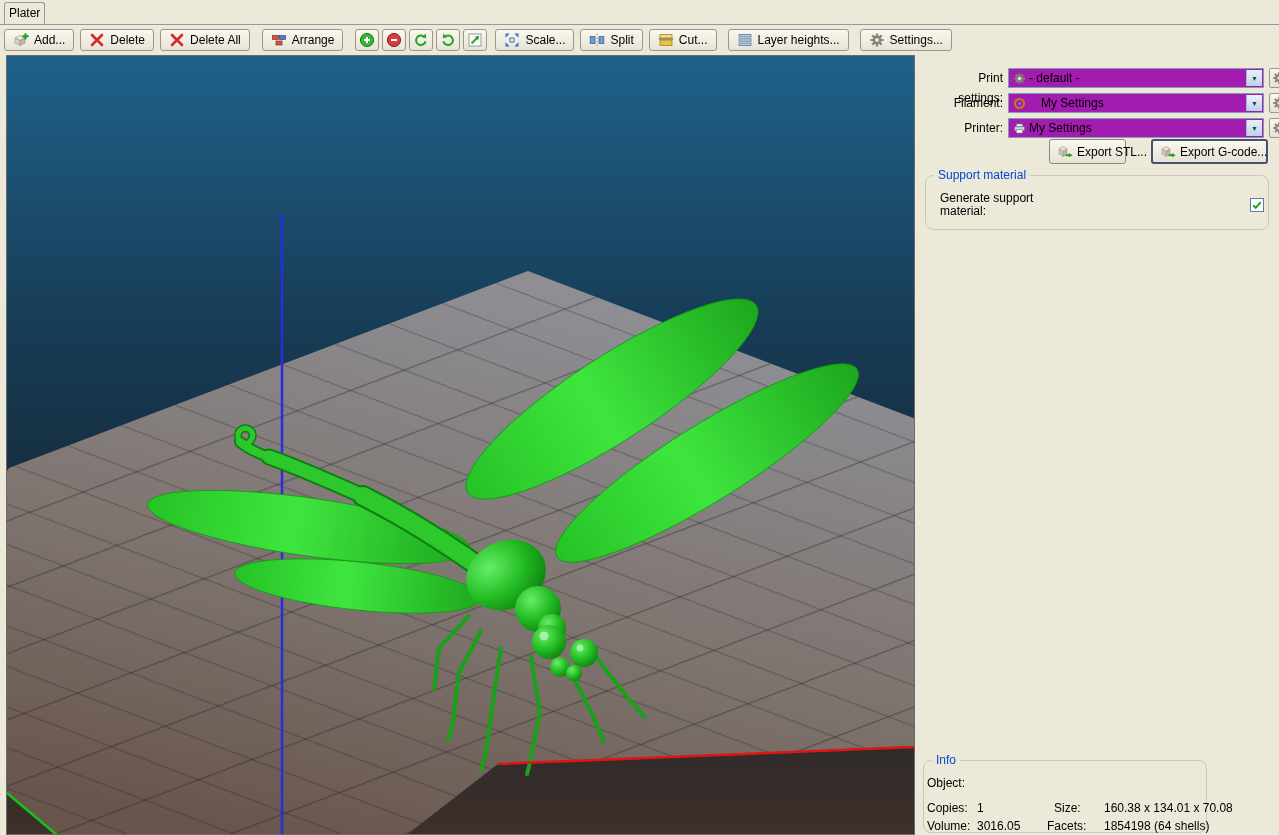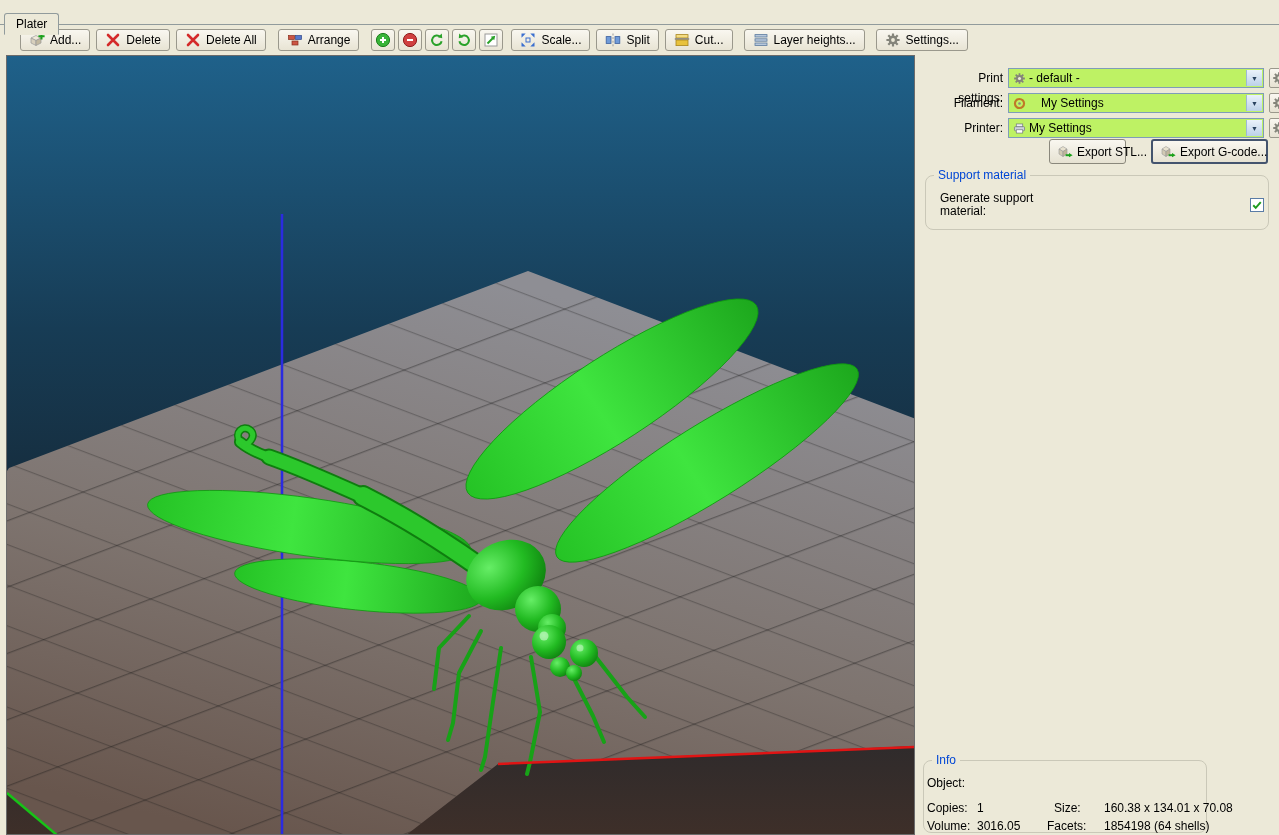--- a/index.html
+++ b/index.html
@@ -5,47 +5,47 @@
   * { box-sizing: border-box; margin:0; padding:0; }
   html,body { width:1279px; height:835px; }
   body {
     background:#ece9d8;
     font-family:"Liberation Sans", sans-serif;
     font-size:12px; color:#000;
     position:relative; overflow:hidden;
   }
   .tabline { position:absolute; left:0; top:24px; width:1279px; height:1px; background:#919b9c; }
   .tab {
-    position:absolute; left:4px; top:13px; height:22px; padding:0 11px;
+    position:absolute; left:4px; top:2px; height:22px; padding:0 4px;
     background:#ece9d8; border:1px solid #919b9c; border-bottom:1px solid #ece9d8;
     border-radius:3px 3px 0 0; display:flex; align-items:center; z-index:3;
   }
   
-  .toolbar { position:absolute; left:20px; top:27px; height:26px; display:flex; align-items:center; }
+  .toolbar { position:absolute; left:4px; top:27px; height:26px; display:flex; align-items:center; }
   .tbtn {
     height:22px; border:1px solid #9a988c; border-radius:3px;
     background:linear-gradient(#f9f7f0,#e8e4d4);
     display:flex; align-items:center; gap:5px; padding:0 8px;
     font-family:inherit; font-size:12px; color:#000; margin-right:6px; white-space:nowrap;
   }
   .tbtn.small { width:24px; padding:0; justify-content:center; margin-right:3px; }
   .gap1 { width:6px; } .gap2 { width:5px; }
   .icon { width:16px; height:16px; flex:0 0 16px; }
   
   .viewport {
     position:absolute; left:6px; top:55px; width:909px; height:780px;
     border:1px solid #6b6b6b; overflow:hidden; background:#122; 
   }
   .viewport svg { display:block; }
   
   .right-panel { position:absolute; left:920px; top:55px; width:359px; height:780px; }
   .prow { position:absolute; left:15px; width:100%; height:20px;margin-top:6px; }
   .rlabel { position:absolute; left:0; width:68px; text-align:right; line-height:20px; }
   .combo {
-    position:absolute; top:0; height:20px; background:#bef264;
+    position:absolute; top:0; height:20px; background:#a21caf;
     border:1px solid #7f9db9; display:flex; align-items:center;
   }
   .combo .cicon { width:13px; height:13px; margin:0 3px 0 4px; flex:0 0 13px; }
   .combo .ctext { line-height:18px; white-space:nowrap; overflow:hidden; }
   .combo .carrow {
     position:absolute; right:1px; top:1px; bottom:1px; width:16px;
     background:linear-gradient(#eaf2fb,#bcd1e8); border-left:1px solid #9db9d6;
     display:flex; align-items:center; justify-content:center;
     font-size:7px; color:#28415e;
   }

